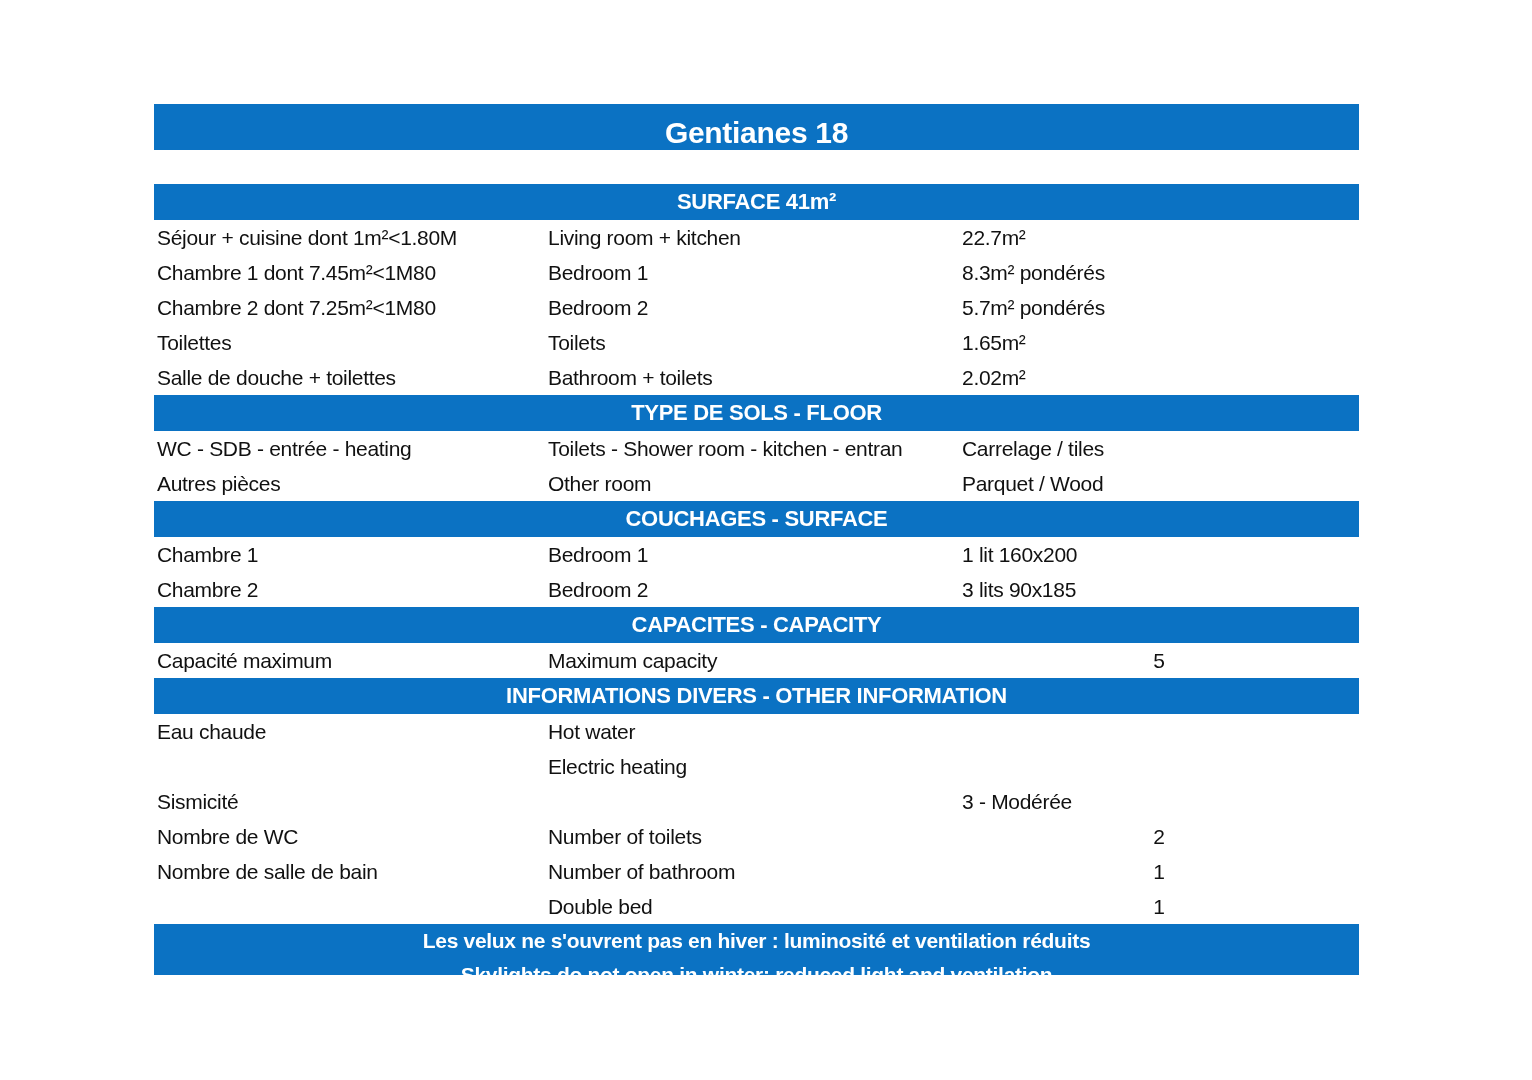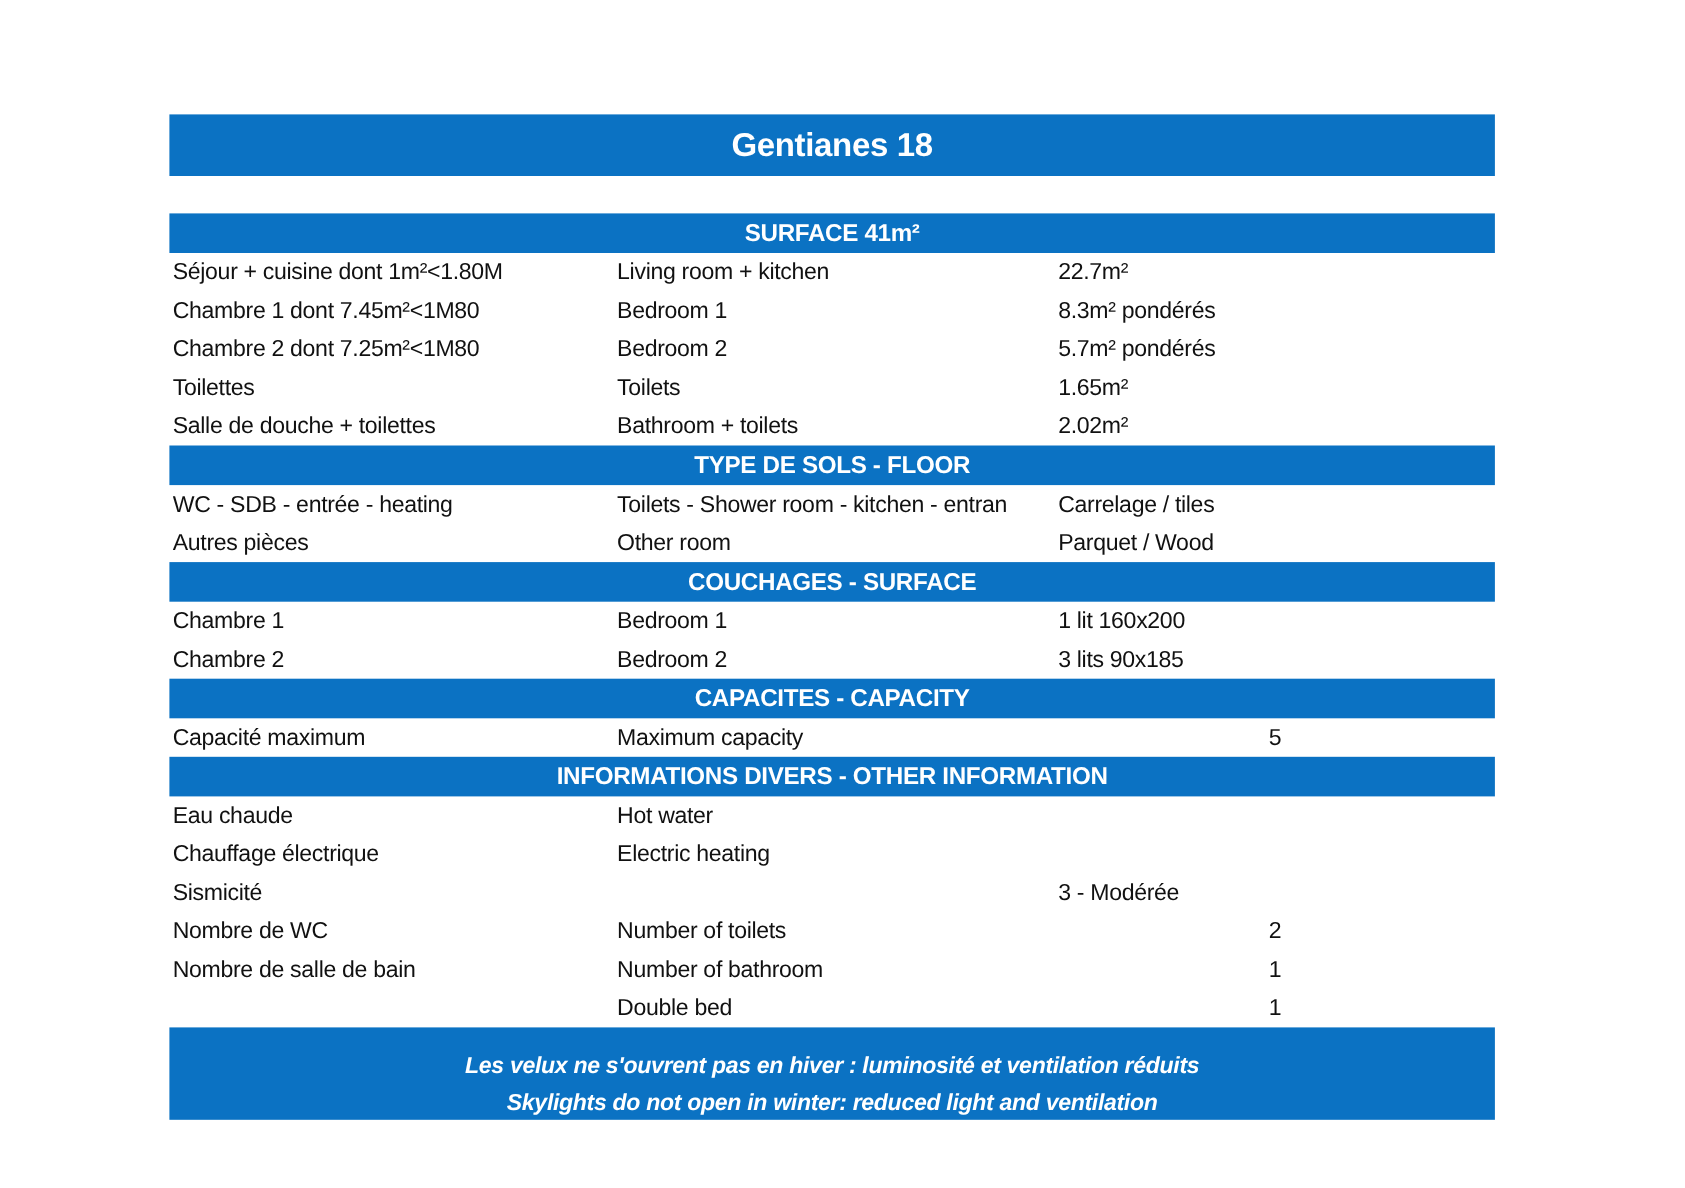--- a/index.html
+++ b/index.html
@@ -15,21 +15,21 @@
     left: 154px; top: 104px;
     width: 1205px;
   }
   .banner {
     background: var(--header-bg, #0b72c3);
     color: var(--header-text, #ffffff);
     font-weight: bold;
     text-align: center;
   }
   .title-banner {
-    height: 56px;
+    height: 46px;
     line-height: 58px;
     font-size: 30px;
     letter-spacing: -0.3px;
   }
   .spacer { height: 34px; }
   .section-header {
     height: 36px;
     line-height: 36px;
     font-size: 22px;
     letter-spacing: -0.3px;
@@ -41,27 +41,26 @@
     letter-spacing: -0.3px;
   }
   .cell {
     position: absolute;
     top: 0; height: 35px;
     line-height: 35px;
     white-space: nowrap;
     overflow: hidden;
   }
   .c1 { left: 3px;   width: 398px; }
-  .c2 { left: 407px; width: 402px; }
+  .c2 { left: 394px; width: 402px; }
   .c3 { left: 808px; width: 300px; }
   .c4 { left: 975px; width: 60px; text-align: center; }
   .footer-banner {
-    height: 84px;
-    padding-top: 18px;
-    font-style: italic;
+    height: 51px;
+    padding-top: 0;
   }
   .footer-line {
     line-height: 34px;
     font-size: 21px;
     letter-spacing: -0.3px;
   }
 </style>
 </head>
 <body>
 
@@ -142,21 +141,20 @@
   </div>
 
   <div class="banner section-header">INFORMATIONS DIVERS - OTHER INFORMATION</div>
   <div class="row">
     <div class="cell c1">Eau chaude</div>
     <div class="cell c2">Hot water</div>
     <div class="cell c3"></div>
     <div class="cell c4"></div>
   </div>
   <div class="row">
-    <div class="cell c1">Chauffage électrique</div>
     <div class="cell c2">Electric heating</div>
     <div class="cell c3"></div>
     <div class="cell c4"></div>
   </div>
   <div class="row">
     <div class="cell c1">Sismicité</div>
     <div class="cell c3">3 - Modérée</div>
     <div class="cell c4"></div>
   </div>
   <div class="row">

